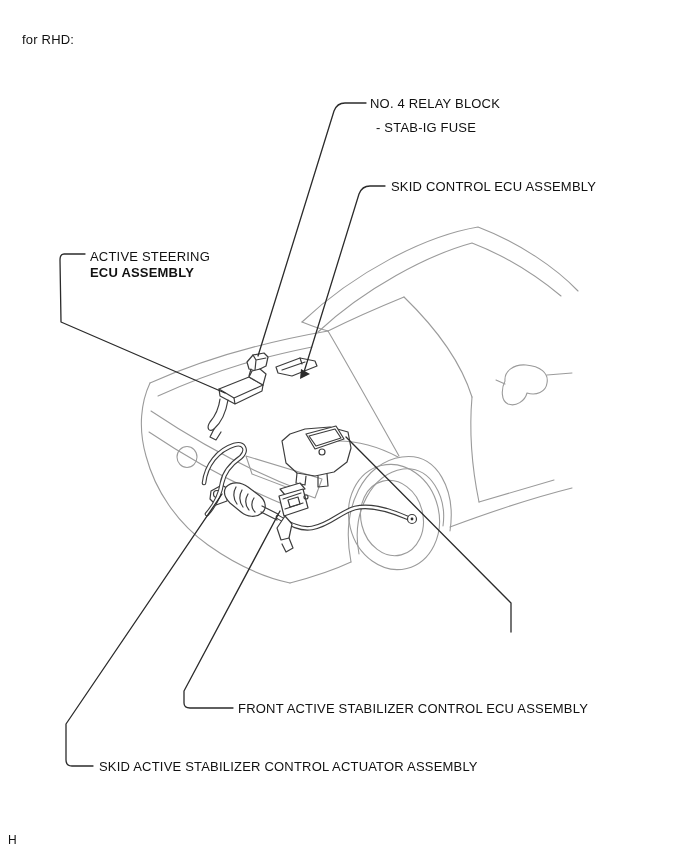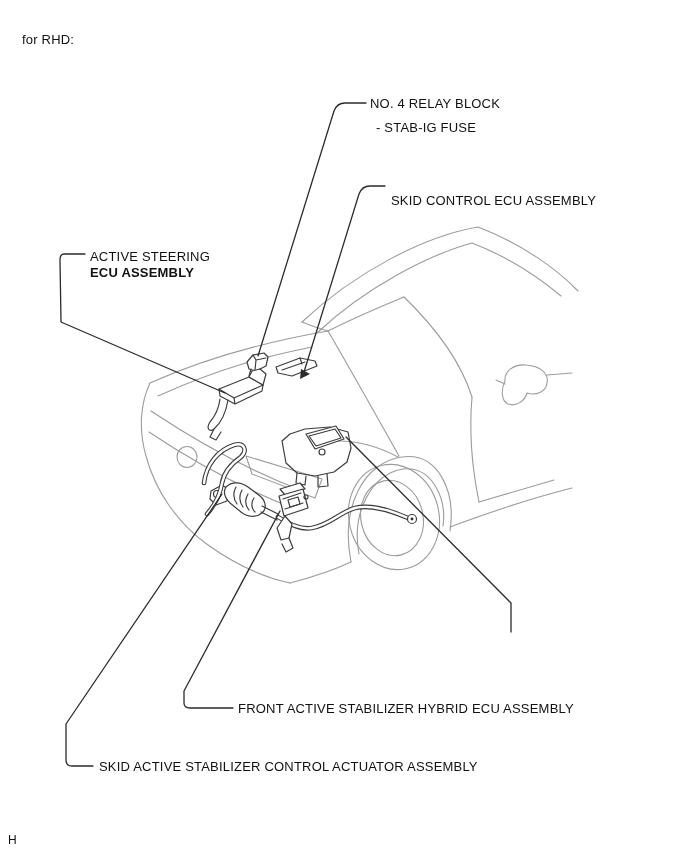--- a/index.html
+++ b/index.html
@@ -124,24 +124,24 @@
       <path class="cline" d="M280,511 L184,691 L184,703 Q184,708 190,708 L233,708"></path>
       <path class="cline" d="M222,494 L66,724 L66,760 Q66,766 72,766 L93,766"></path>
     </g>
   </svg>
 
   <div class="lbl" style="left:22px;top:32px;">for RHD:</div>
 
   <div class="lbl" style="left:370px;top:96px;">NO. 4 RELAY BLOCK</div>
   <div class="lbl" style="left:376px;top:120px;">- STAB-IG FUSE</div>
 
-  <div class="lbl" style="left:391px;top:179px;margin-top:14px;">SKID CONTROL ECU ASSEMBLY</div>
+  <div class="lbl" style="left:391px;top:179px;">SKID CONTROL ECU ASSEMBLY</div>
 
   <div class="lbl" style="left:90px;top:249px;">ACTIVE STEERING</div>
   <div class="lbl" style="left:90px;top:265px;font-weight:bold;">ECU ASSEMBLY</div>
 
 
-  <div class="lbl" style="left:238px;top:701px;">FRONT ACTIVE STABILIZER HYBRID ECU ASSEMBLY</div>
+  <div class="lbl" style="left:238px;top:701px;">FRONT ACTIVE STABILIZER CONTROL ECU ASSEMBLY</div>
 
   <div class="lbl" style="left:99px;top:759px;">SKID ACTIVE STABILIZER CONTROL ACTUATOR ASSEMBLY</div>
 
   <div class="lbl small" style="left:8px;top:832px;">H</div>
 </div>
 
 </body></html>

